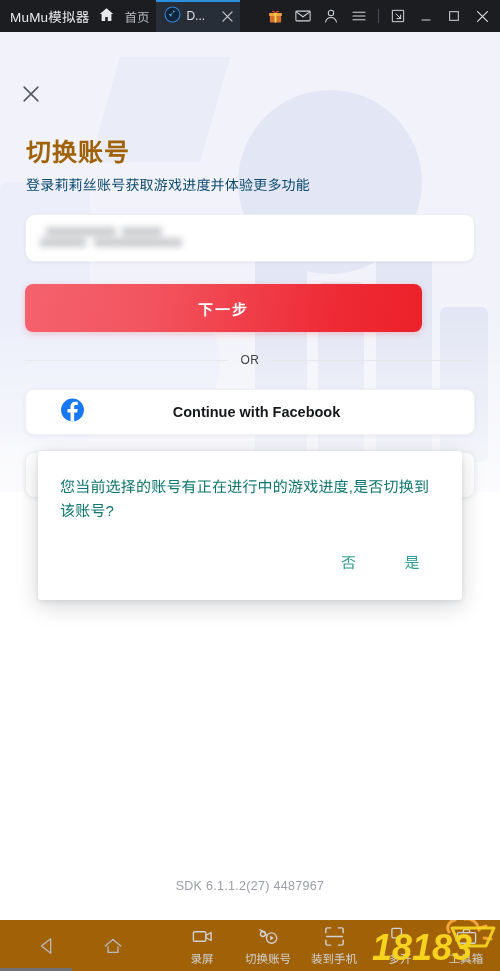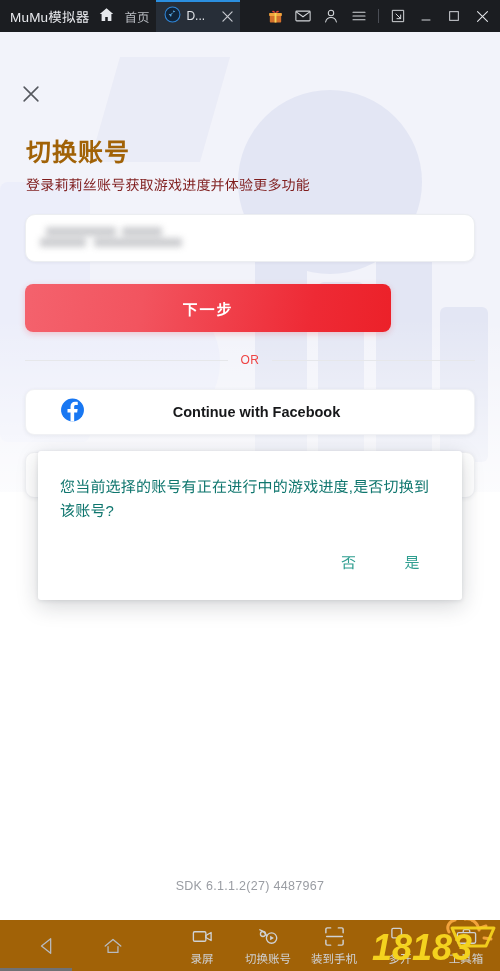--- a/index.html
+++ b/index.html
@@ -146,21 +146,21 @@
     font-size: 25px;
     font-weight: bold;
     color: #a16207;
     letter-spacing: 1px;
   }
 
   .page-sub {
     position: absolute;
     left: 26px; top: 142px;
     font-size: 14px;
-    color: #7f1d1d;
+    color: #0c4a6e;
     letter-spacing: .2px;
   }
 
   .account-field {
     position: absolute;
     left: 25px; top: 182px;
     width: 450px; height: 48px;
     background: #ffffff;
     border: 1px solid #eceef1;
     border-radius: 10px;
@@ -186,21 +186,21 @@
     border-radius: 1px;
   }
   .rd1 { left: 6px;  top: 2px;  width: 70px; height: 9px; }
   .rd2 { left: 82px; top: 2px;  width: 40px; height: 9px; background:#d7d8da; }
   .rd3 { left: 0px;  top: 13px; width: 46px; height: 9px; background:#d4d5d8; }
   .rd4 { left: 54px; top: 13px; width: 88px; height: 9px; }
 
   .btn-next {
     position: absolute;
     left: 25px; top: 252px;
-    width: 366px; height: 48px;
+    width: 397px; height: 48px;
     border: none;
     border-radius: 8px;
     background: linear-gradient(100deg, #f4626d 0%, #f2545f 32%, #ee2a35 78%, #ec2129 100%);
     color: #ffffff;
     font-size: 15px;
     font-weight: bold;
     font-family: inherit;
     letter-spacing: 2px;
     cursor: pointer;
     box-shadow: 0 2px 6px rgba(236,40,52,.22);
@@ -210,21 +210,21 @@
     position: absolute;
     left: 25px; top: 320px;
     width: 450px; height: 16px;
     display: flex;
     align-items: center;
     gap: 12px;
   }
   .divider .line { flex: 1 1 auto; height: 1px; background: #e6e7ea; }
   .divider .or-label {
     font-size: 12px;
-    color: #ef4444;
+    color: #404040;
     letter-spacing: .6px;
   }
 
   .btn-facebook {
     position: absolute;
     left: 25px; top: 357px;
     width: 450px; height: 46px;
     background: #ffffff;
     border: 1px solid #f0f1f4;
     border-radius: 9px;

